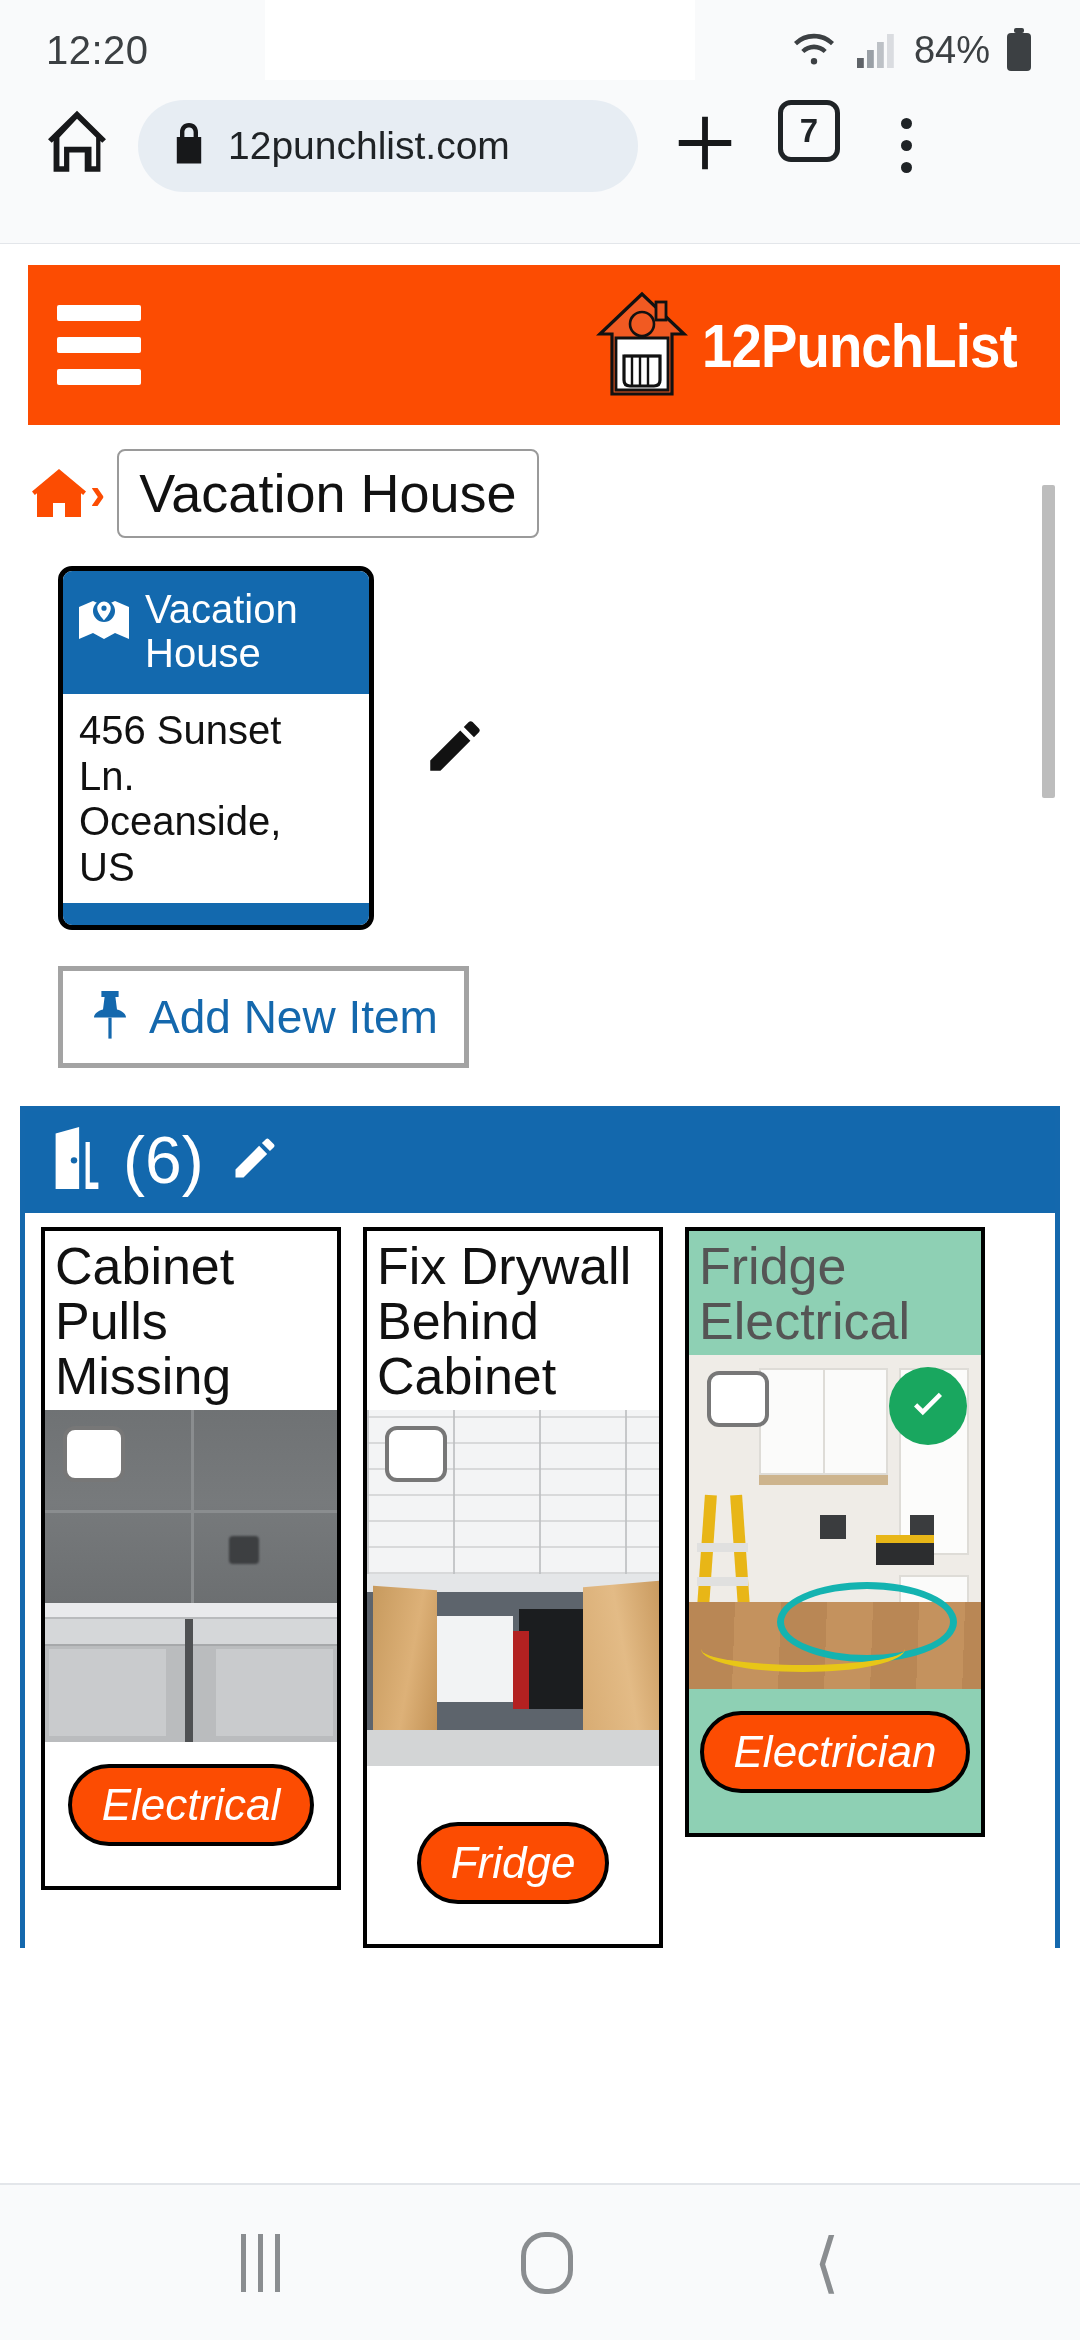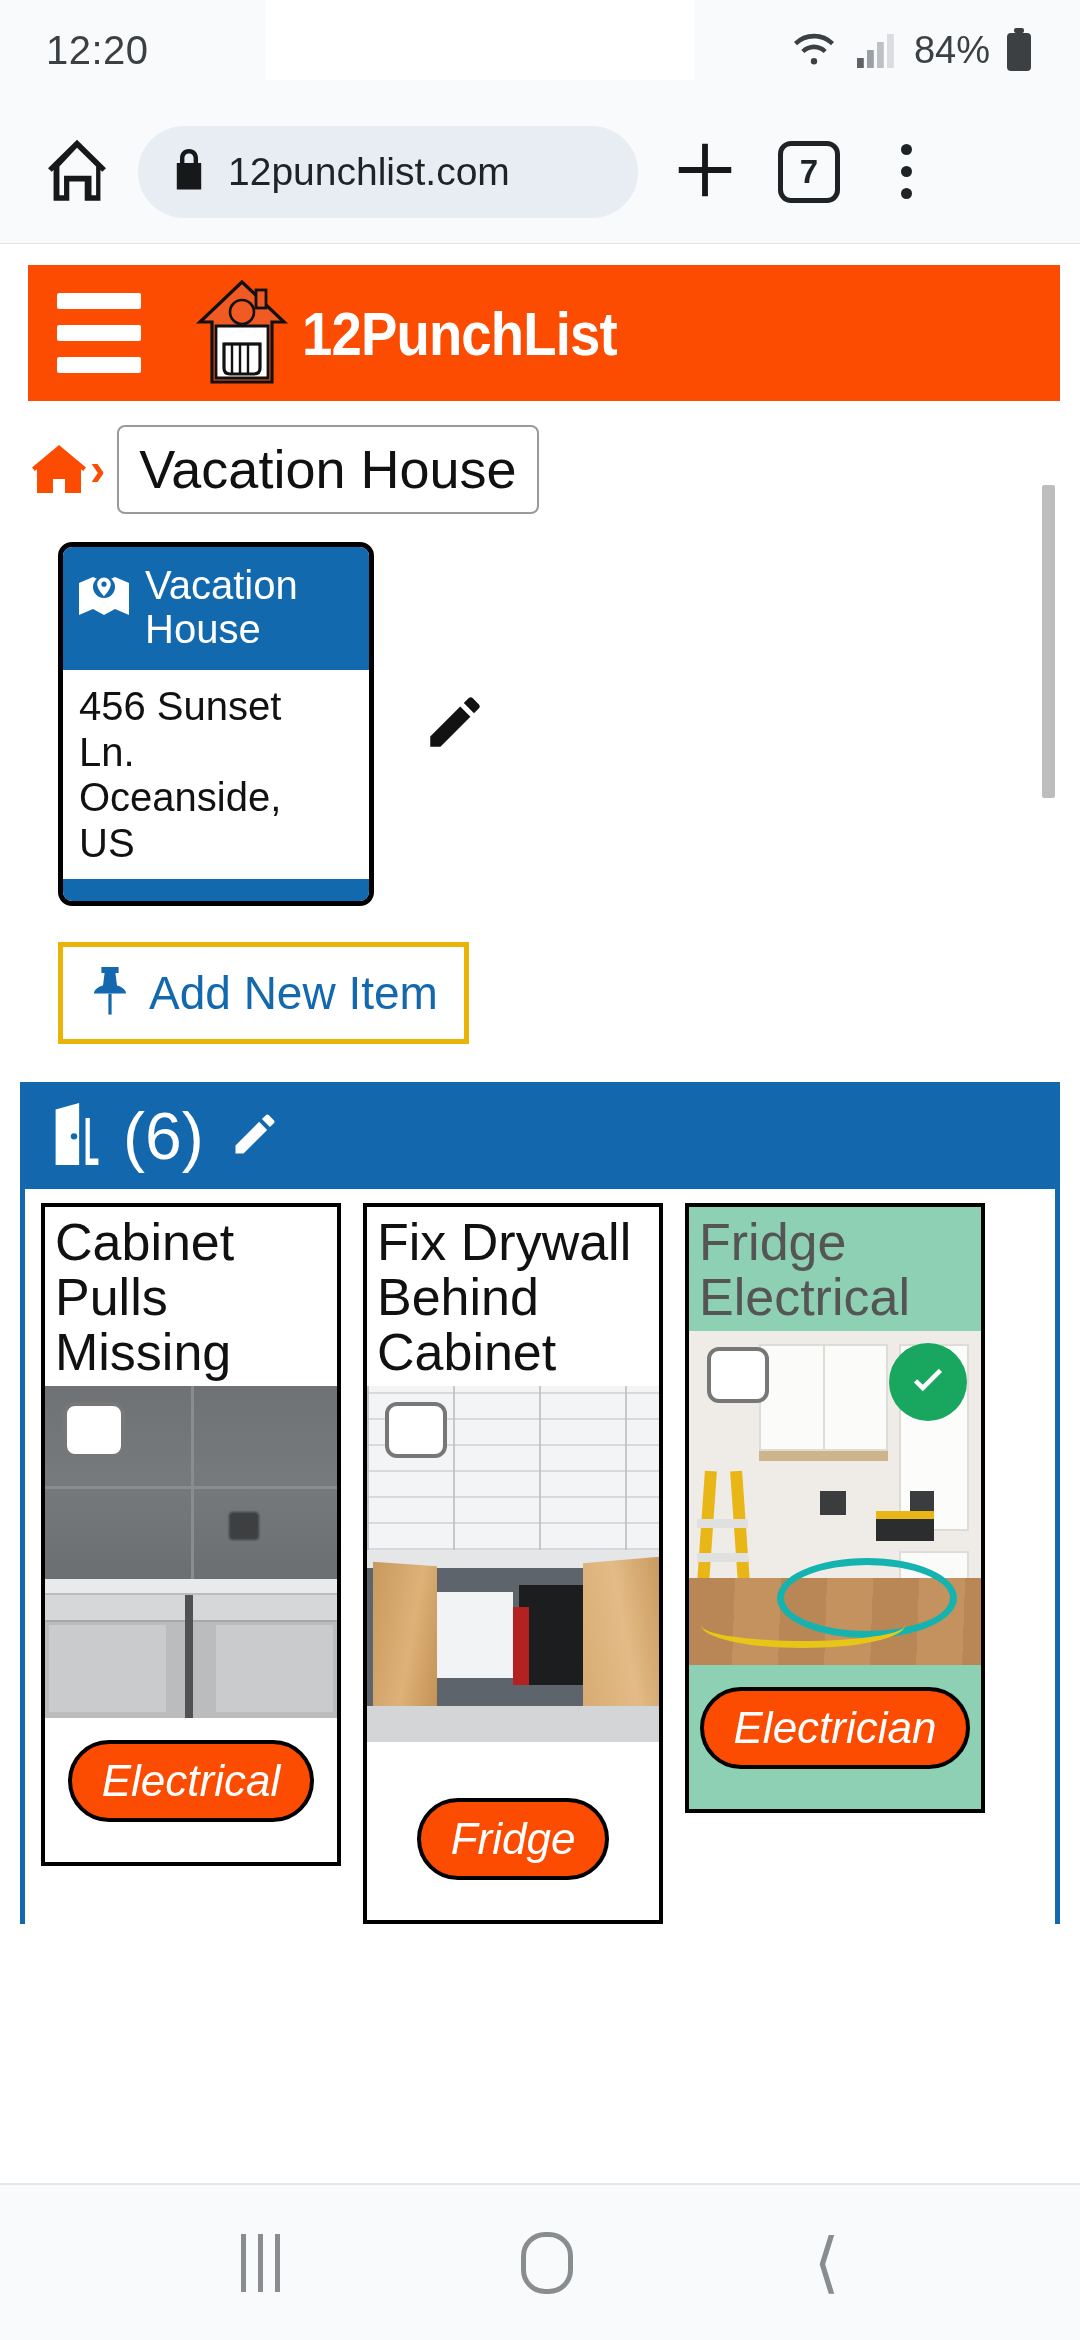--- a/index.html
+++ b/index.html
@@ -24,21 +24,21 @@
     position:absolute; left:265px; top:0; width:430px; height:80px; background:#ffffff;
   }
   .sb-right{ margin-left:auto; display:flex; align-items:center; gap:14px; }
   .sb-right svg{ display:block; }
   .sb-batt{ font-size:38px; color:#3c4043; }
 
   
   .browserbar{
     height:144px; width:100%;
     background:#f9fafb;
-    display:flex; align-items:center;
+    display:flex; 
     padding:0 34px;
     border-bottom:1px solid #e3e6ea;
   }
   .bb-home{ width:86px; height:86px; display:flex; align-items:center; justify-content:center; }
   .omnibox{
     flex:0 0 auto;
     width:500px; height:92px;
     background:#e7edf3;
     border-radius:46px;
     display:flex; align-items:center;
@@ -61,24 +61,25 @@
     position:absolute;
     top:245px; left:0; right:0; bottom:157px;
     background:#ffffff;
     overflow:hidden;
   }
   .page-inner{ position:relative; width:1080px; }
 
   
   .appheader{
     background:#fc4c02;
-    height:136px;
+    height:160px;
     margin:20px 20px 0 28px;
     display:flex; align-items:center;
     position:relative;
+    justify-content:space-between;
   }
   .hamburger{ margin-left:16px; width:110px; display:flex; flex-direction:column; gap:16px; align-items:center;}
   .hamburger i{ display:block; width:84px; height:16px; background:#fff; border-radius:2px; }
   .brand{ display:flex; align-items:center; gap:14px; margin-left:42px; }
   .brand-logo{ width:92px; height:110px; position:relative; }
   .brand-name{
     color:#ffffff; font-size:62px; font-weight:700;
     letter-spacing:-1px;
     font-family:"Liberation Sans", sans-serif;
     transform:scaleX(.88); transform-origin:left center;
@@ -113,21 +114,21 @@
   }
   .addr-head-txt{ font-size:40px; line-height:1.12; }
   .addr-body{ padding:14px 16px 12px 16px; }
   .addr-body div{ font-size:40px; line-height:1.14; color:#111; }
   .addr-foot{ height:22px; background:#1369ae; }
   .addr-edit{ margin-left:46px; width:70px; height:70px; display:flex; align-items:center; justify-content:center; }
 
   
   .actions{ display:flex; gap:40px; padding:36px 0 0 58px; }
   .act-btn{
-    border:5px solid #eab308; background:#fff;
+    border:5px solid #a3a3a3; background:#fff;
     display:flex; align-items:center; gap:18px;
     padding:18px 26px;
   }
   .act-label{ color:#1468ad; font-size:46px; white-space:nowrap; }
 
   
   .room{
     margin:38px 20px 0 20px;
     border:5px solid #1468ad;
     border-bottom:none;

